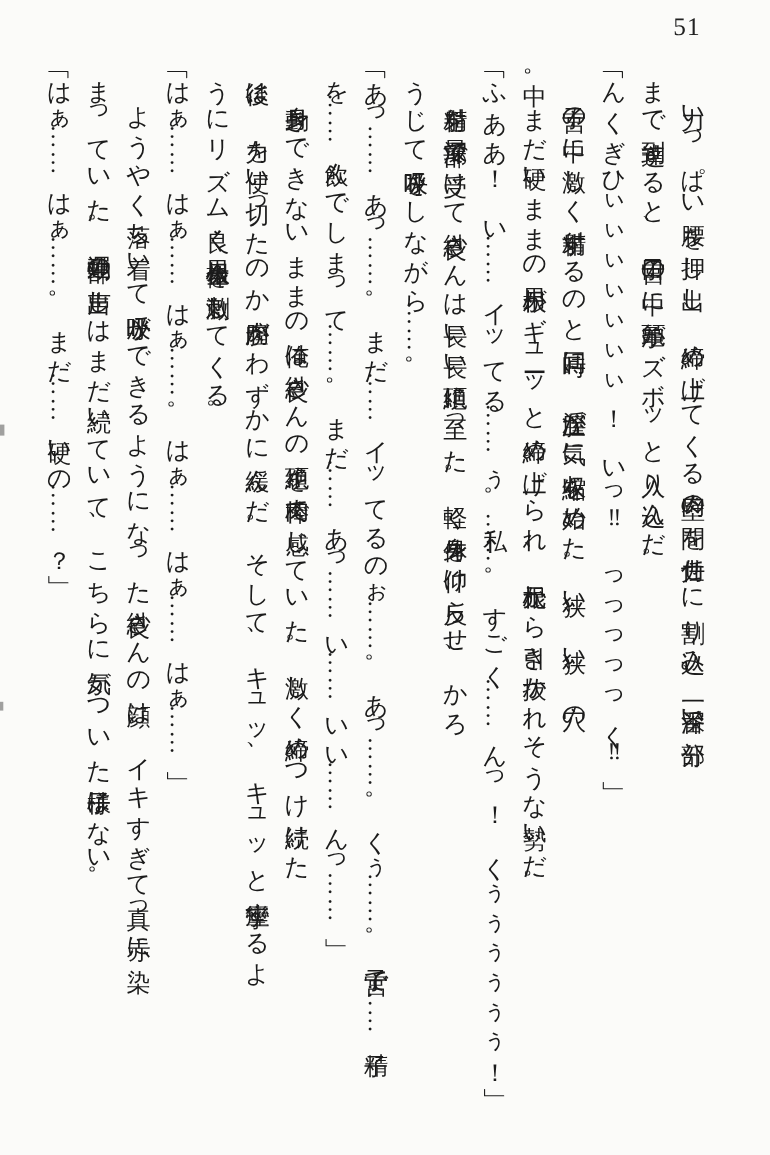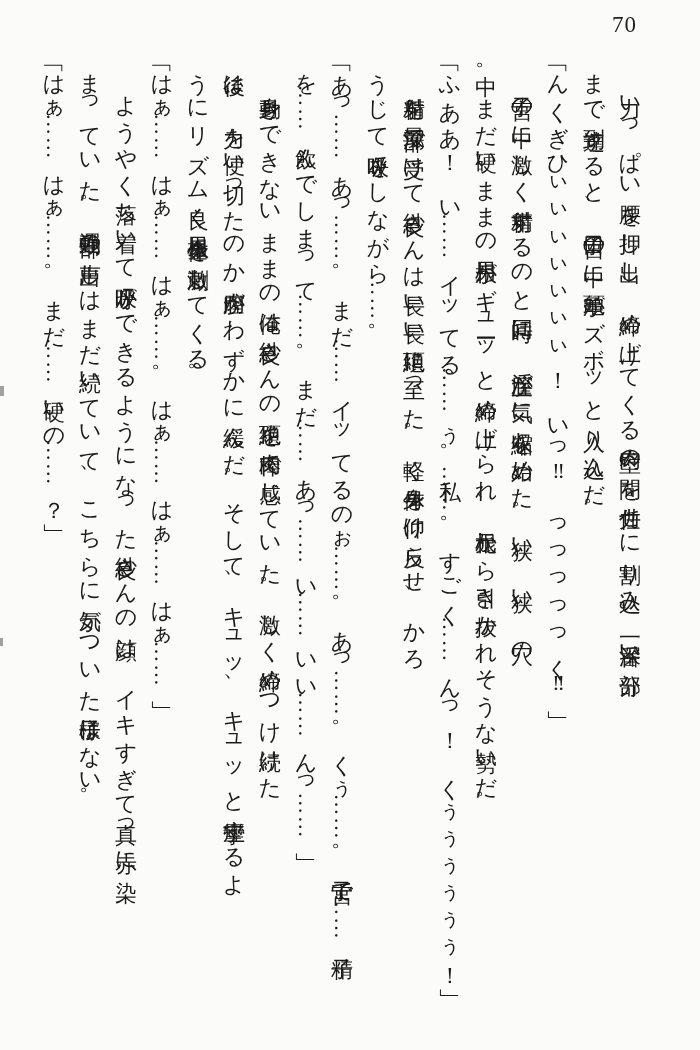--- a/index.html
+++ b/index.html
@@ -45,21 +45,21 @@
     position: absolute;
     background: #555;
     opacity: 0.55;
   }
   .artifact-1 { left: 0; top: 386px; width: 4px; height: 10px; }
   .artifact-2 { left: 0; top: 638px; width: 3px; height: 8px; }
 </style>
 </head>
 <body>
 
-<div class="page-number">70</div>
+<div class="page-number">51</div>
 
 <div class="text-area">
     <p class="tcol indent">力いっぱい腰を押し出し、締め上げてくる肉壁の間を力任せに割り込み、一番深い部分</p>
     <p class="tcol">まで到達すると、子宮口の中に亀頭がズボッと入り込んだ。</p>
     <p class="tcol">「んくぎひぃぃぃぃぃぃぃ！　いっ‼　っっっっっく‼」</p>
     <p class="tcol indent">子宮の中に激しく射精するのと同時に、淫膣が一気に収縮を始めた。狭い、狭い、穴の</p>
     <p class="tcol">中。まだ硬いままの男根がギューッと締め上げられ、根元から引き抜かれそうな勢いだ。</p>
     <p class="tcol">「ふああ！　い……イッてる……ぅ。私……。すごく……んっ！　くぅぅぅぅぅぅ！」</p>
     <p class="tcol indent">射精を最深部で受けて紗良さんは長い長い絶頂に至った。軽く身体を仰け反らせ、かろ</p>
     <p class="tcol">うじて呼吸をしながら……。</p>

